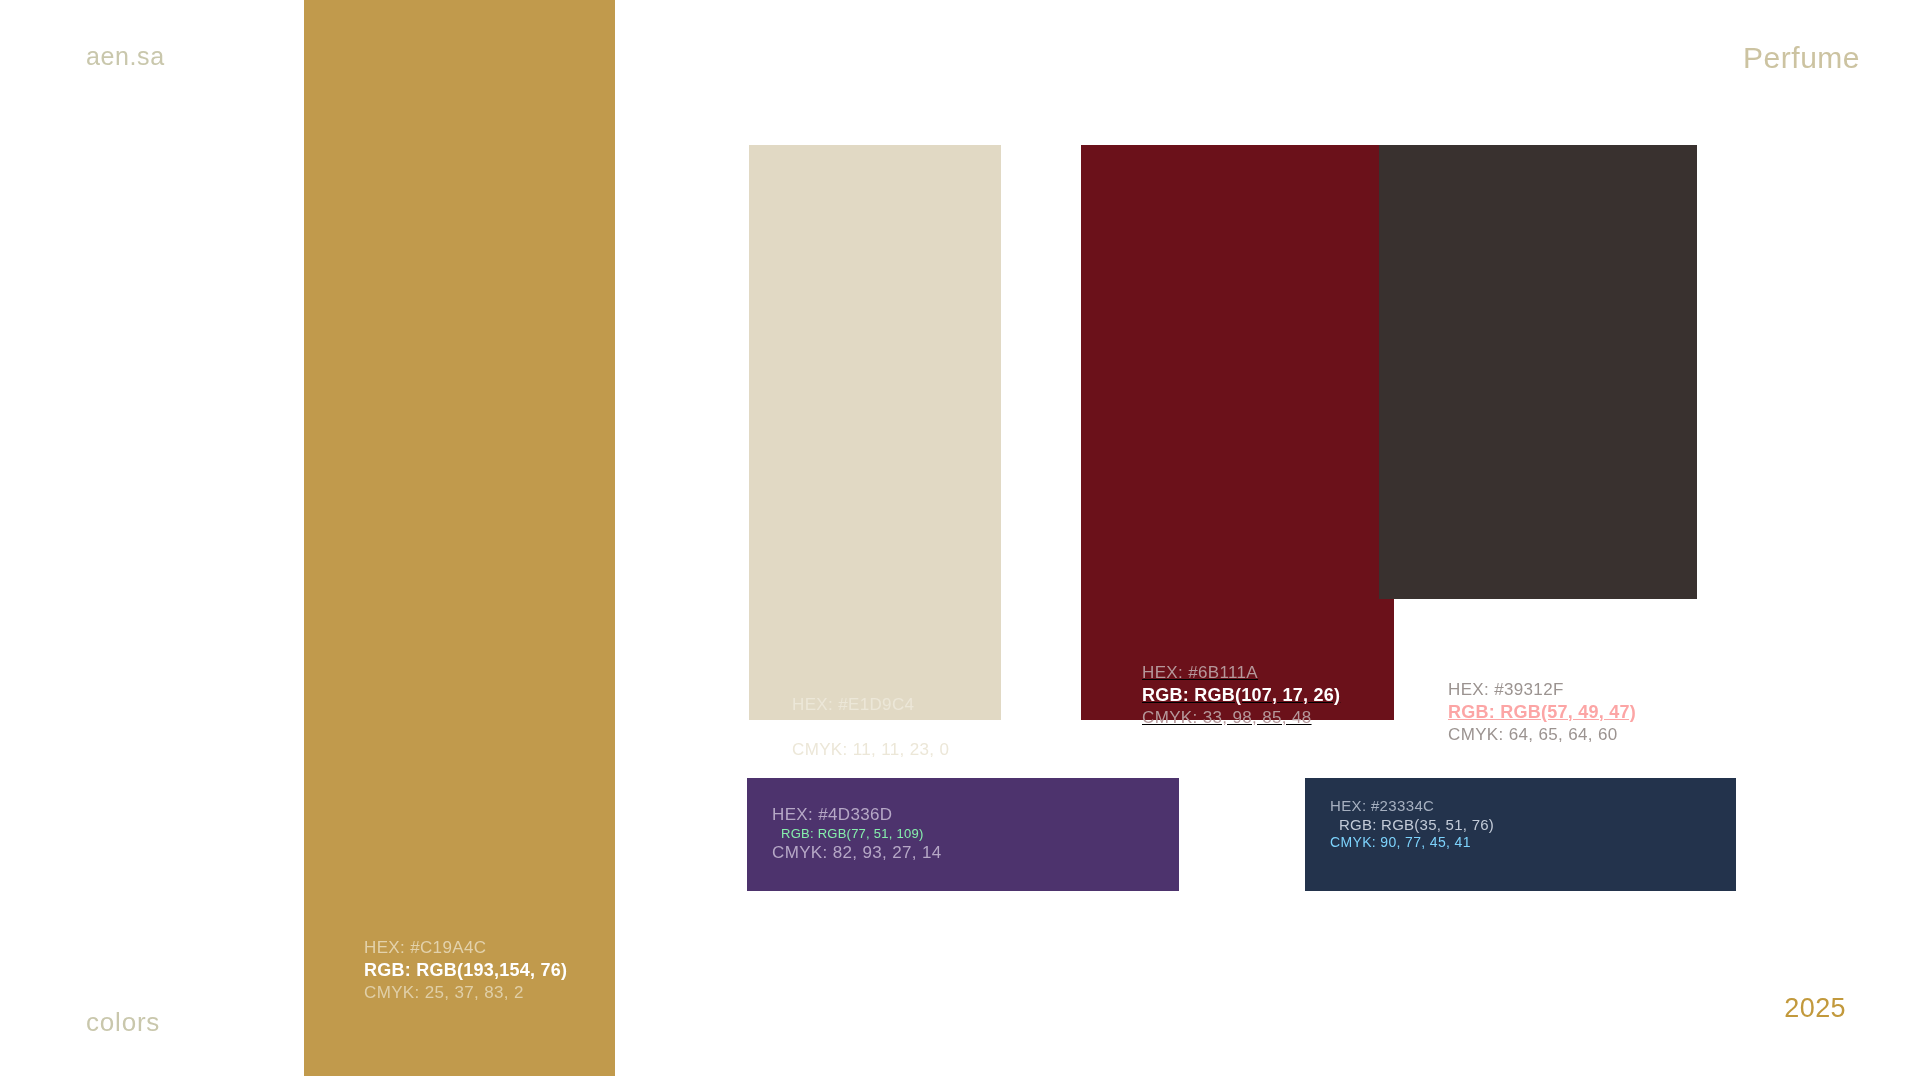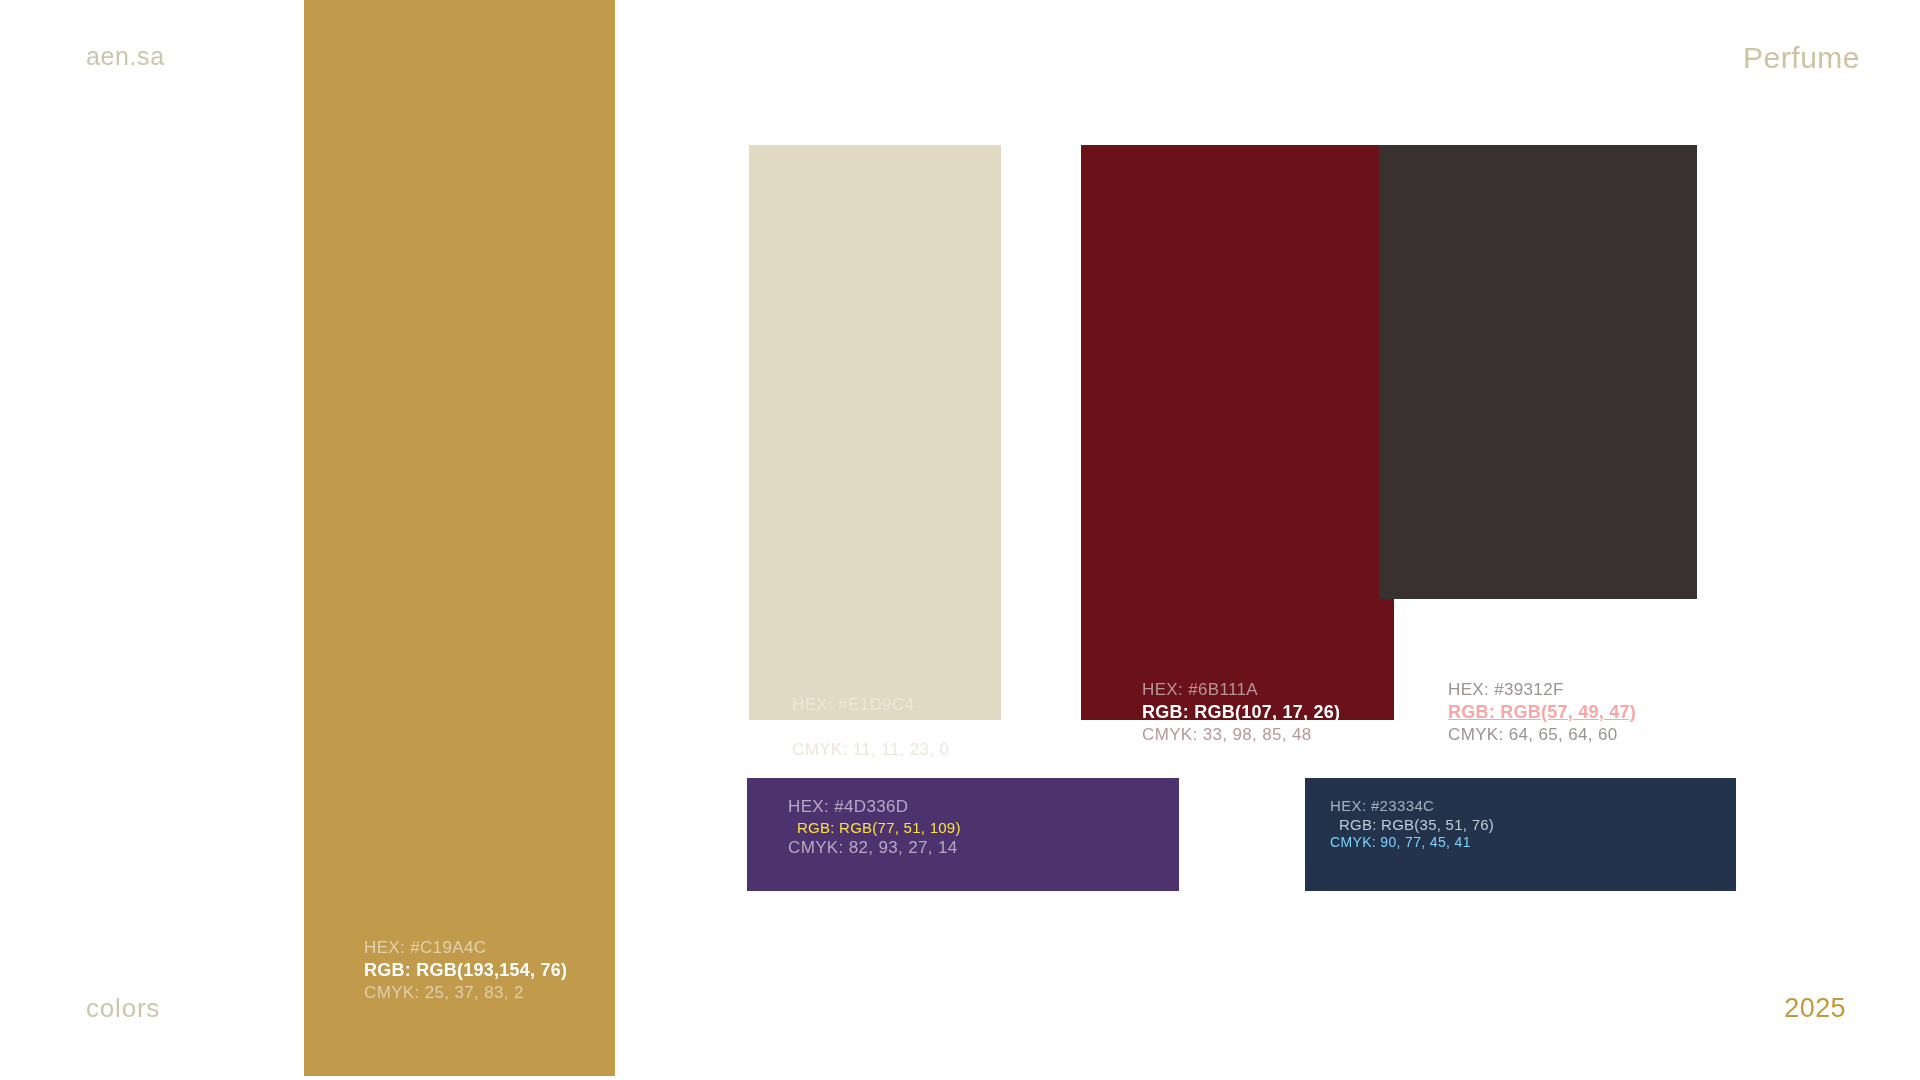--- a/index.html
+++ b/index.html
@@ -37,21 +37,21 @@
     font-size: 30px;
     font-weight: 300;
     letter-spacing: 0.5px;
     color: #ccc3a1;
     white-space: nowrap;
   }
 
   .section-label {
     position: absolute;
     left: 86px;
-    bottom: 56px;
+    bottom: 42px;
     font-size: 26px;
     font-weight: 300;
     letter-spacing: 0.8px;
     color: #c9c7ac;
     white-space: nowrap;
   }
 
   .year-label {
     position: absolute;
     right: 74px;
@@ -112,21 +112,21 @@
   #swatch-cream .line.cmyk { color: #ece7d8; }
 
   
   #swatch-crimson {
     left: 1081px;
     top: 145px;
     width: 313px;
     height: 575px;
     background: #6b111a;
   }
-  #swatch-crimson .info { top: 534px; padding-left: 61px; }
+  #swatch-crimson .info { top: 517px; padding-left: 61px; text-decoration: underline; }
   #swatch-crimson .line.hex  { color: #b5989b; }
   #swatch-crimson .line.rgb  { color: #ffffff; }
   #swatch-crimson .line.cmyk { color: #b5989b; }
 
   
   #swatch-espresso {
     left: 1379px;
     top: 145px;
     width: 318px;
     height: 454px;
@@ -138,23 +138,23 @@
   #swatch-espresso .line.cmyk { color: #9b9390; }
 
   
   #swatch-plum {
     left: 747px;
     top: 778px;
     width: 432px;
     height: 113px;
     background: #4d336d;
   }
-  #swatch-plum .info { top: 18px; padding-left: 41px; }
+  #swatch-plum .info { top: 26px; padding-left: 25px; }
   #swatch-plum .line.hex  { color: #b6a8c6; font-size: 17px; }
-  #swatch-plum .line.rgb  { color: #fde047; font-size: 15px; font-weight: 400; padding-left: 9px; }
+  #swatch-plum .line.rgb  { color: #86efac; font-size: 13px; font-weight: 400; padding-left: 9px; }
   #swatch-plum .line.cmyk { color: #b6a8c6; font-size: 17px; }
 
   
   #swatch-navy {
     left: 1305px;
     top: 778px;
     width: 431px;
     height: 113px;
     background: #23334c;
   }

